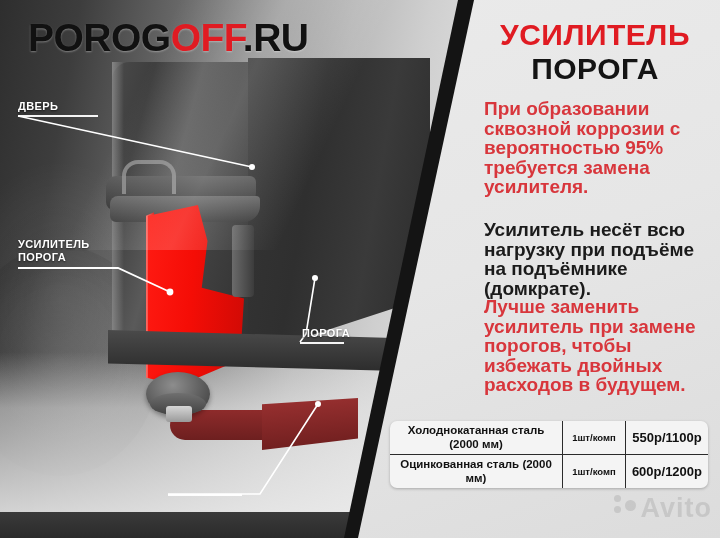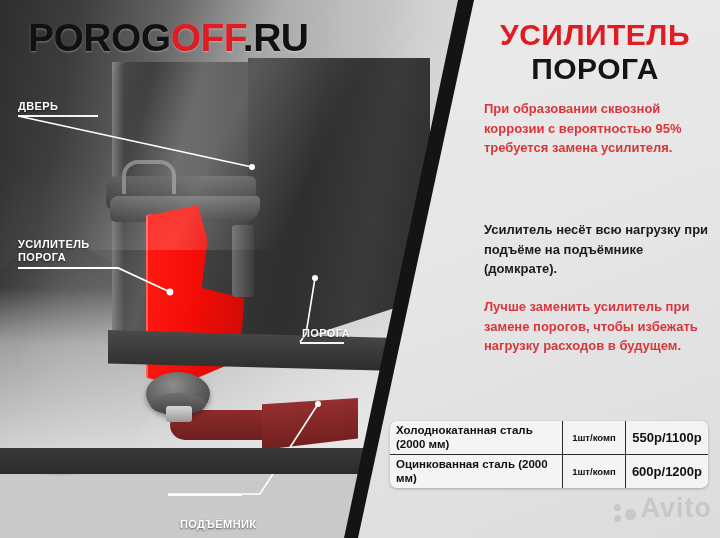--- a/index.html
+++ b/index.html
@@ -8,21 +8,21 @@
 
   .stage{
     position:relative;
     width:720px;height:538px;
     overflow:hidden;
     background:#c9c9c9;
   }
 
   
   .left-panel{
-    position:absolute;left:0;top:0;width:480px;height:474px;
+    position:absolute;left:0;top:0;width:480px;height:538px;
     background:
       radial-gradient(ellipse 150px 200px at 60px 300px, rgba(255,255,255,.10), rgba(255,255,255,0) 70%),
       radial-gradient(ellipse 120px 170px at 55px 320px, rgba(0,0,0,.10), rgba(0,0,0,0) 72%),
       linear-gradient(100deg,#2e2e2e 0%,#3d3d3d 14%,#6e6e6e 34%,#9a9a9a 50%,#b9b9b9 62%,#cfcfcf 75%,#dedede 88%,#e8e8e8 100%);
   }
   
   .sheen{
     position:absolute;left:0;top:0;width:480px;height:250px;
     background:linear-gradient(115deg,rgba(255,255,255,0) 30%,rgba(255,255,255,.18) 48%,rgba(255,255,255,0) 66%);
     pointer-events:none;
@@ -150,21 +150,21 @@
   }
   .title{
     position:absolute;left:0;top:18px;width:250px;text-align:center;
     font-weight:bold;font-size:30px;line-height:34px;letter-spacing:.5px;
   }
   .title .l1{color:#e01b22;display:block;}
   .title .l2{color:#141414;display:block;}
 
   .para{
     position:absolute;left:14px;width:226px;
-    font-weight:bold;font-size:13px;line-height:19.5px;
+    font-weight:bold;font-size:19px;line-height:19.5px;
   }
   .para.red{color:#d8363c;}
   .para.black{color:#1b1b1b;}
   #p1{top:99px;}
   #p2{top:220px;}
   #p3{top:297px;}
 
   
   .price-table{
     position:absolute;left:390px;top:421px;width:318px;
@@ -176,42 +176,42 @@
   }
   .price-table table{border-collapse:collapse;width:100%;}
   .price-table td{
     border:1px solid #2b2b2b;
     padding:3px 6px;
     color:#111;
     vertical-align:middle;
   }
   .price-table tr:first-child td{border-top:none;}
   .price-table tr:last-child td{border-bottom:none;}
-  .price-table td:first-child{border-left:none;}
+  .price-table td:first-child{border-left:none;text-align:center;}
   .price-table td:last-child{border-right:none;text-align:center;}
   .c-name{font-weight:bold;font-size:11.5px;line-height:13.5px;width:178px;}
   .c-qty{font-weight:bold;font-size:9.5px;text-align:center;width:58px;}
   .c-price{font-weight:bold;font-size:13px;text-align:center;}
 
   
   .logo{
     position:absolute;left:28px;top:16px;
     font-weight:bold;font-size:39px;letter-spacing:-.5px;
     color:#111;
     text-shadow:0 1px 2px rgba(255,255,255,.35);
   }
   .logo .red{color:#e01b22;}
 
   
   .watermark{
     position:absolute;right:8px;bottom:14px;
     font-weight:bold;font-size:27px;letter-spacing:1px;
     color:rgba(150,150,150,.30);
     z-index:9;pointer-events:none;
-    display:flex;align-items:flex-end;gap:5px;margin-top:38px;
+    display:flex;align-items:flex-start;gap:5px;margin-top:38px;
   }
   .wm-dots{display:inline-block;width:22px;height:22px;position:relative;}
   .wm-dots i{position:absolute;width:7px;height:7px;border-radius:50%;background:rgba(150,150,150,.30);}
   .wm-dots i:nth-child(1){left:0;top:2px;}
   .wm-dots i:nth-child(2){left:0;top:13px;}
   .wm-dots i:nth-child(3){left:11px;top:7px;width:11px;height:11px;}
 </style>
 </head>
 <body>
 
@@ -283,21 +283,21 @@
   <div class="right-panel"></div>
 
   <div class="right-inner">
     <div class="title">
       <span class="l1">УСИЛИТЕЛЬ</span>
       <span class="l2">ПОРОГА</span>
     </div>
 
     <div class="para red" id="p1">При образовании сквозной коррозии с вероятностью 95% требуется замена усилителя.</div>
     <div class="para black" id="p2">Усилитель несёт всю нагрузку при подъёме на подъёмнике (домкрате).</div>
-    <div class="para red" id="p3">Лучше заменить усилитель при замене порогов, чтобы избежать нагрузку расходов в будущем.</div>
+    <div class="para red" id="p3">Лучше заменить усилитель при замене порогов, чтобы избежать двойных расходов в будущем.</div>
   </div>
 
   <div class="price-table">
     <table>
       <tbody>
         <tr>
           <td class="c-name">Холоднокатанная сталь (2000 мм)</td>
           <td class="c-qty">1шт/комп</td>
           <td class="c-price">550р/1100р</td>
         </tr>

